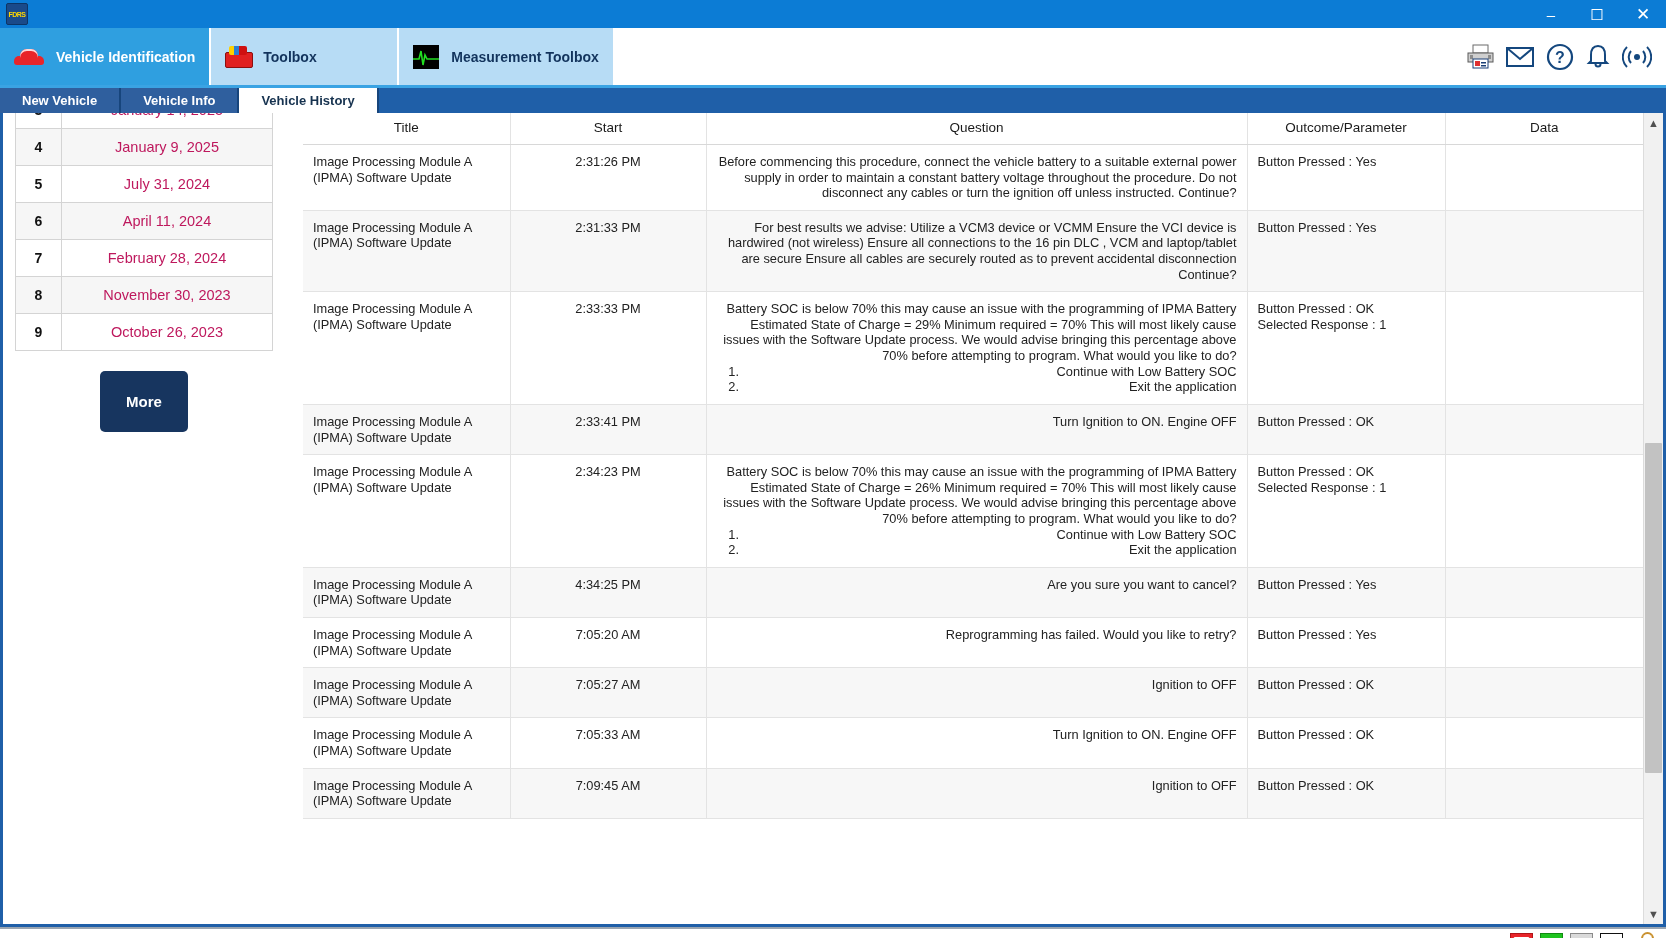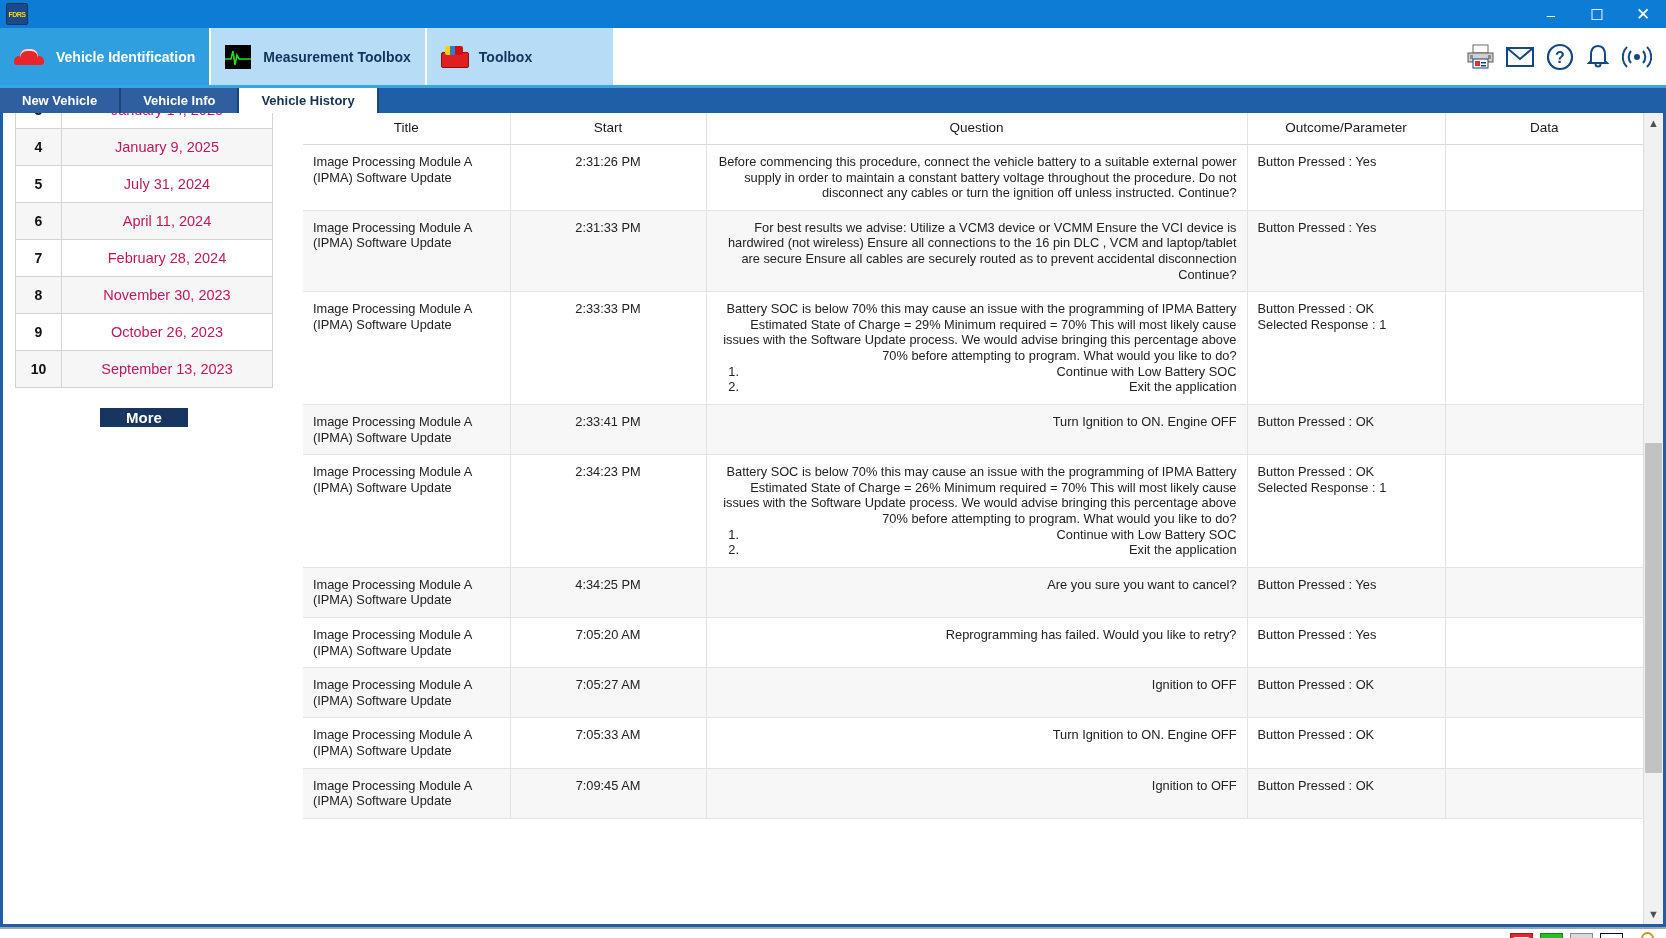--- a/index.html
+++ b/index.html
@@ -132,21 +132,21 @@
     width: 46px; text-align: center;
     font-weight: bold; color: #111111; font-size: 14px;
   }
   .histtable .datecol {
     text-align: center; color: #be185d; font-size: 14.5px;
   }
   .more-wrap { display: flex; justify-content: center; margin-top: 20px; }
   .more-btn {
     background: #17355f; color: #ffffff;
     font-size: 15px; font-weight: bold;
-    padding: 1px 26px; border: none; border-radius: 0;
+    padding: 22px 26px; border: none; border-radius: 5px;
   }
 
   
   .mainarea {
     flex: 1; display: flex; min-width: 0;
     background: #ffffff; position: relative;
   }
   .tablewrap { flex: 1; min-width: 0; overflow: hidden; padding-left: 17px; }
 
   table.log { width: 100%; border-collapse: collapse; table-layout: fixed; }
@@ -249,31 +249,31 @@
 </div>
 
 <div class="modbar">
 
   <div class="modtab active">
     <span class="icon-car"></span>
     <span class="label">Vehicle Identification</span>
   </div>
 
   <div class="modtab inactive">
+    <span class="icon-toolbox"></span>
+    <span class="label">Toolbox</span>
+  </div>
+
+  <div class="modtab inactive">
     <span class="icon-scope">
       <svg width="26" height="24" viewBox="0 0 26 24">
         <polyline points="0,14 6,14 8,6 10,20 12,10 14,14 26,14" fill="none" stroke="#22dd22" stroke-width="1.6"></polyline>
       </svg>
     </span>
     <span class="label">Measurement Toolbox</span>
-  </div>
-
-  <div class="modtab inactive">
-    <span class="icon-toolbox"></span>
-    <span class="label">Toolbox</span>
   </div>
 
   <div class="header-icons">
     <div class="hicon ham">
       <span></span>
         <span></span>
         <span></span>
     </div>
     <div class="hicon">
       <svg width="27" height="25" viewBox="0 0 27 25">
@@ -349,24 +349,20 @@
             <td class="numcol">7</td>
             <td class="datecol">February 28, 2024</td>
           </tr>
           <tr>
             <td class="numcol">8</td>
             <td class="datecol">November 30, 2023</td>
           </tr>
           <tr>
             <td class="numcol">9</td>
             <td class="datecol">October 26, 2023</td>
-          </tr>
-          <tr>
-            <td class="numcol">10</td>
-            <td class="datecol">September 13, 2023</td>
           </tr>
         </tbody>
     </table>
     <div class="more-wrap">
       <button class="more-btn">More</button>
     </div>
   </div>
 
   <div class="mainarea">
     <div class="tablewrap">

